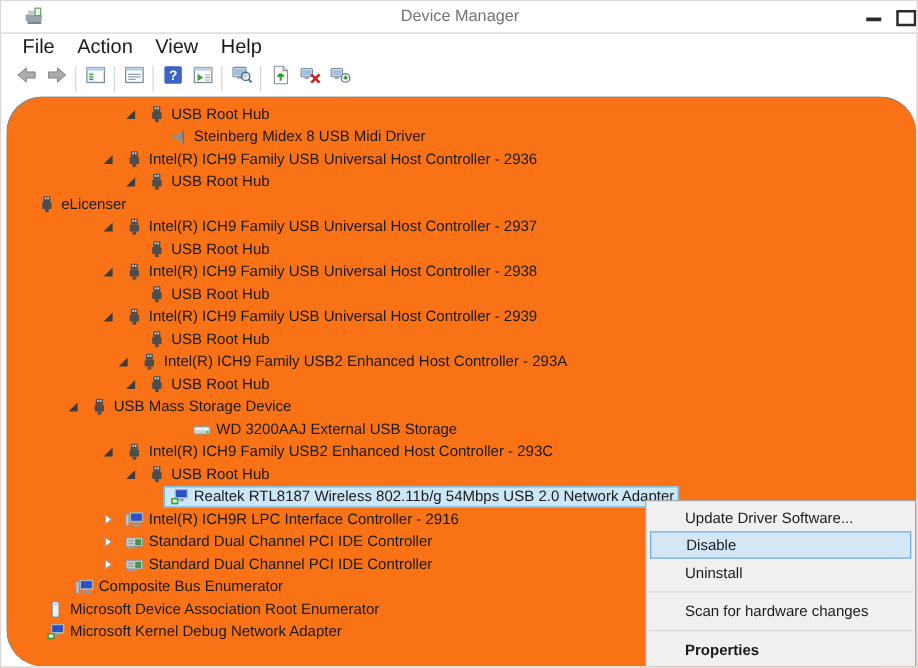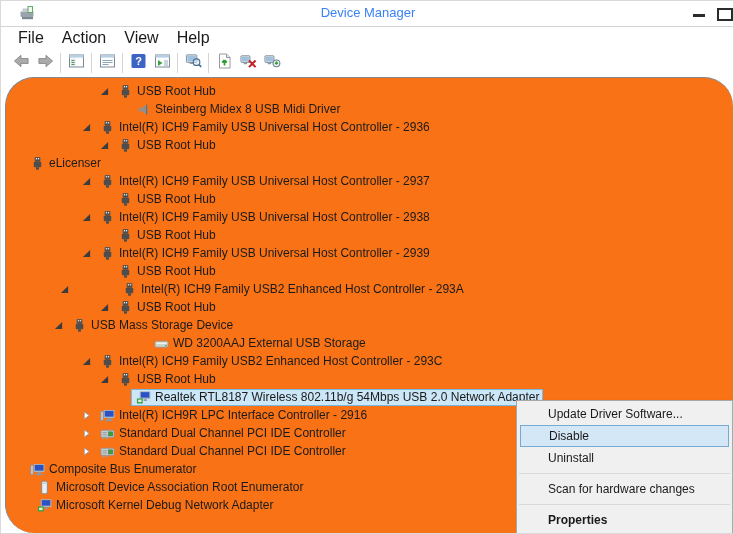--- a/index.html
+++ b/index.html
@@ -4,21 +4,21 @@
 <style>
   html,body{margin:0;padding:0;}
   #window{
     position:relative; width:734px; height:534px; overflow:hidden;
     background:#ffffff; font-family:"Liberation Sans", sans-serif;
     color:#1a1a1a; box-sizing:border-box; border:1px solid #d9d9d9;
   }
   
   #titlebar{position:absolute;left:0;top:0;width:734px;height:25px;background:#fff;border-bottom:1px solid #d4d4d4;}
   #app-icon{position:absolute;left:18px;top:4px;width:17px;height:17px;}
-  #title-text{position:absolute;left:0;right:0;top:4px;text-align:center;font-size:13px;color:#3b82f6;}
+  #title-text{position:absolute;left:0;right:0;top:4px;text-align:center;font-size:13px;color:#737373;}
   #min-btn{position:absolute;right:30px;top:13px;width:12px;height:3px;background:#2b2b2b;}
   #max-btn{position:absolute;right:2px;top:7px;width:12px;height:9px;border:2px solid #2b2b2b;background:#fff;}
   
   #menubar{position:absolute;left:0;top:26px;width:734px;height:21px;display:flex;align-items:center;padding-left:8px;box-sizing:border-box;font-size:16px;}
   .menu-item{padding:2px 9px;cursor:default;}
   
   #toolbar{position:absolute;left:0;top:47px;width:734px;height:29px;display:flex;align-items:center;padding-left:9px;box-sizing:border-box;}
   .tb-btn{width:22px;height:22px;display:flex;align-items:center;justify-content:center;margin-right:2px;}
   .tb-btn svg{width:17px;height:16px;}
   .tb-sep{width:1px;height:20px;background:#d5d5d5;margin:0 4px 0 2px;}
@@ -327,21 +327,21 @@
                 <rect x="5" y="1" width="6" height="5" rx="1" fill="#4d4d4d"></rect>
                 <rect x="6.2" y="2" width="1.4" height="1.7" fill="#d6d6d6"></rect>
                 <rect x="8.4" y="2" width="1.4" height="1.7" fill="#d6d6d6"></rect>
                 <rect x="4" y="6" width="8" height="6" rx="1" fill="#4d4d4d"></rect>
                 <rect x="6.4" y="12" width="3.2" height="2.6" fill="#4d4d4d"></rect>
               </svg>
             </span>
             <span class="tree-label">USB Root Hub</span>
           </span>
         </div>
-        <div class="tree-row" style="padding-left: 48px; gap: 44px;">
+        <div class="tree-row" style="padding-left: 82px;">
           <span class="expander">
             <svg viewBox="0 0 10 10">
               <polygon points="9,1 9,9 1,9" fill="#3c3c3c"></polygon>
             </svg>
           </span>
           <span class="row-content">
             <span class="tree-icon">
               <svg viewBox="0 0 16 16">
                 <rect x="5" y="1" width="6" height="5" rx="1" fill="#4d4d4d"></rect>
                 <rect x="6.2" y="2" width="1.4" height="1.7" fill="#d6d6d6"></rect>
@@ -509,21 +509,21 @@
                 <rect x="9.2" y="6.3" width="4.2" height="4.2" fill="#3f9f3f" stroke="#2c7a2c" stroke-width="0.6"></rect>
                 <rect x="2.8" y="6.5" width="4.5" height="1.2" fill="#98a1a8"></rect>
                 <rect x="2.8" y="8.8" width="4.5" height="1.2" fill="#98a1a8"></rect>
                 <rect x="2.5" y="12" width="2.2" height="1.8" fill="#98a1a8"></rect>
                 <rect x="6.2" y="12" width="2.2" height="1.8" fill="#98a1a8"></rect>
               </svg>
             </span>
             <span class="tree-label">Standard Dual Channel PCI IDE Controller</span>
           </span>
         </div>
-        <div class="tree-row" style="padding-left: 0;">
+        <div class="tree-row" style="padding-left: 13px; gap: 17px;">
           <span class="expander"></span>
           <span class="row-content">
             <span class="tree-icon">
               <svg viewBox="0 0 16 16">
                 <rect x="0.8" y="3.5" width="2.6" height="10" fill="#c2cad0" stroke="#828d95" stroke-width="0.7"></rect>
                 <rect x="4" y="2" width="11.5" height="8.7" rx="0.8" fill="#a9b6c0"></rect>
                 <rect x="5.1" y="3.1" width="9.3" height="6.1" fill="#2b51c4"></rect>
                 <rect x="8" y="10.7" width="3.6" height="1.8" fill="#8a99a6"></rect>
                 <rect x="6.2" y="12.5" width="7.2" height="1.6" fill="#8a99a6"></rect>
               </svg>

